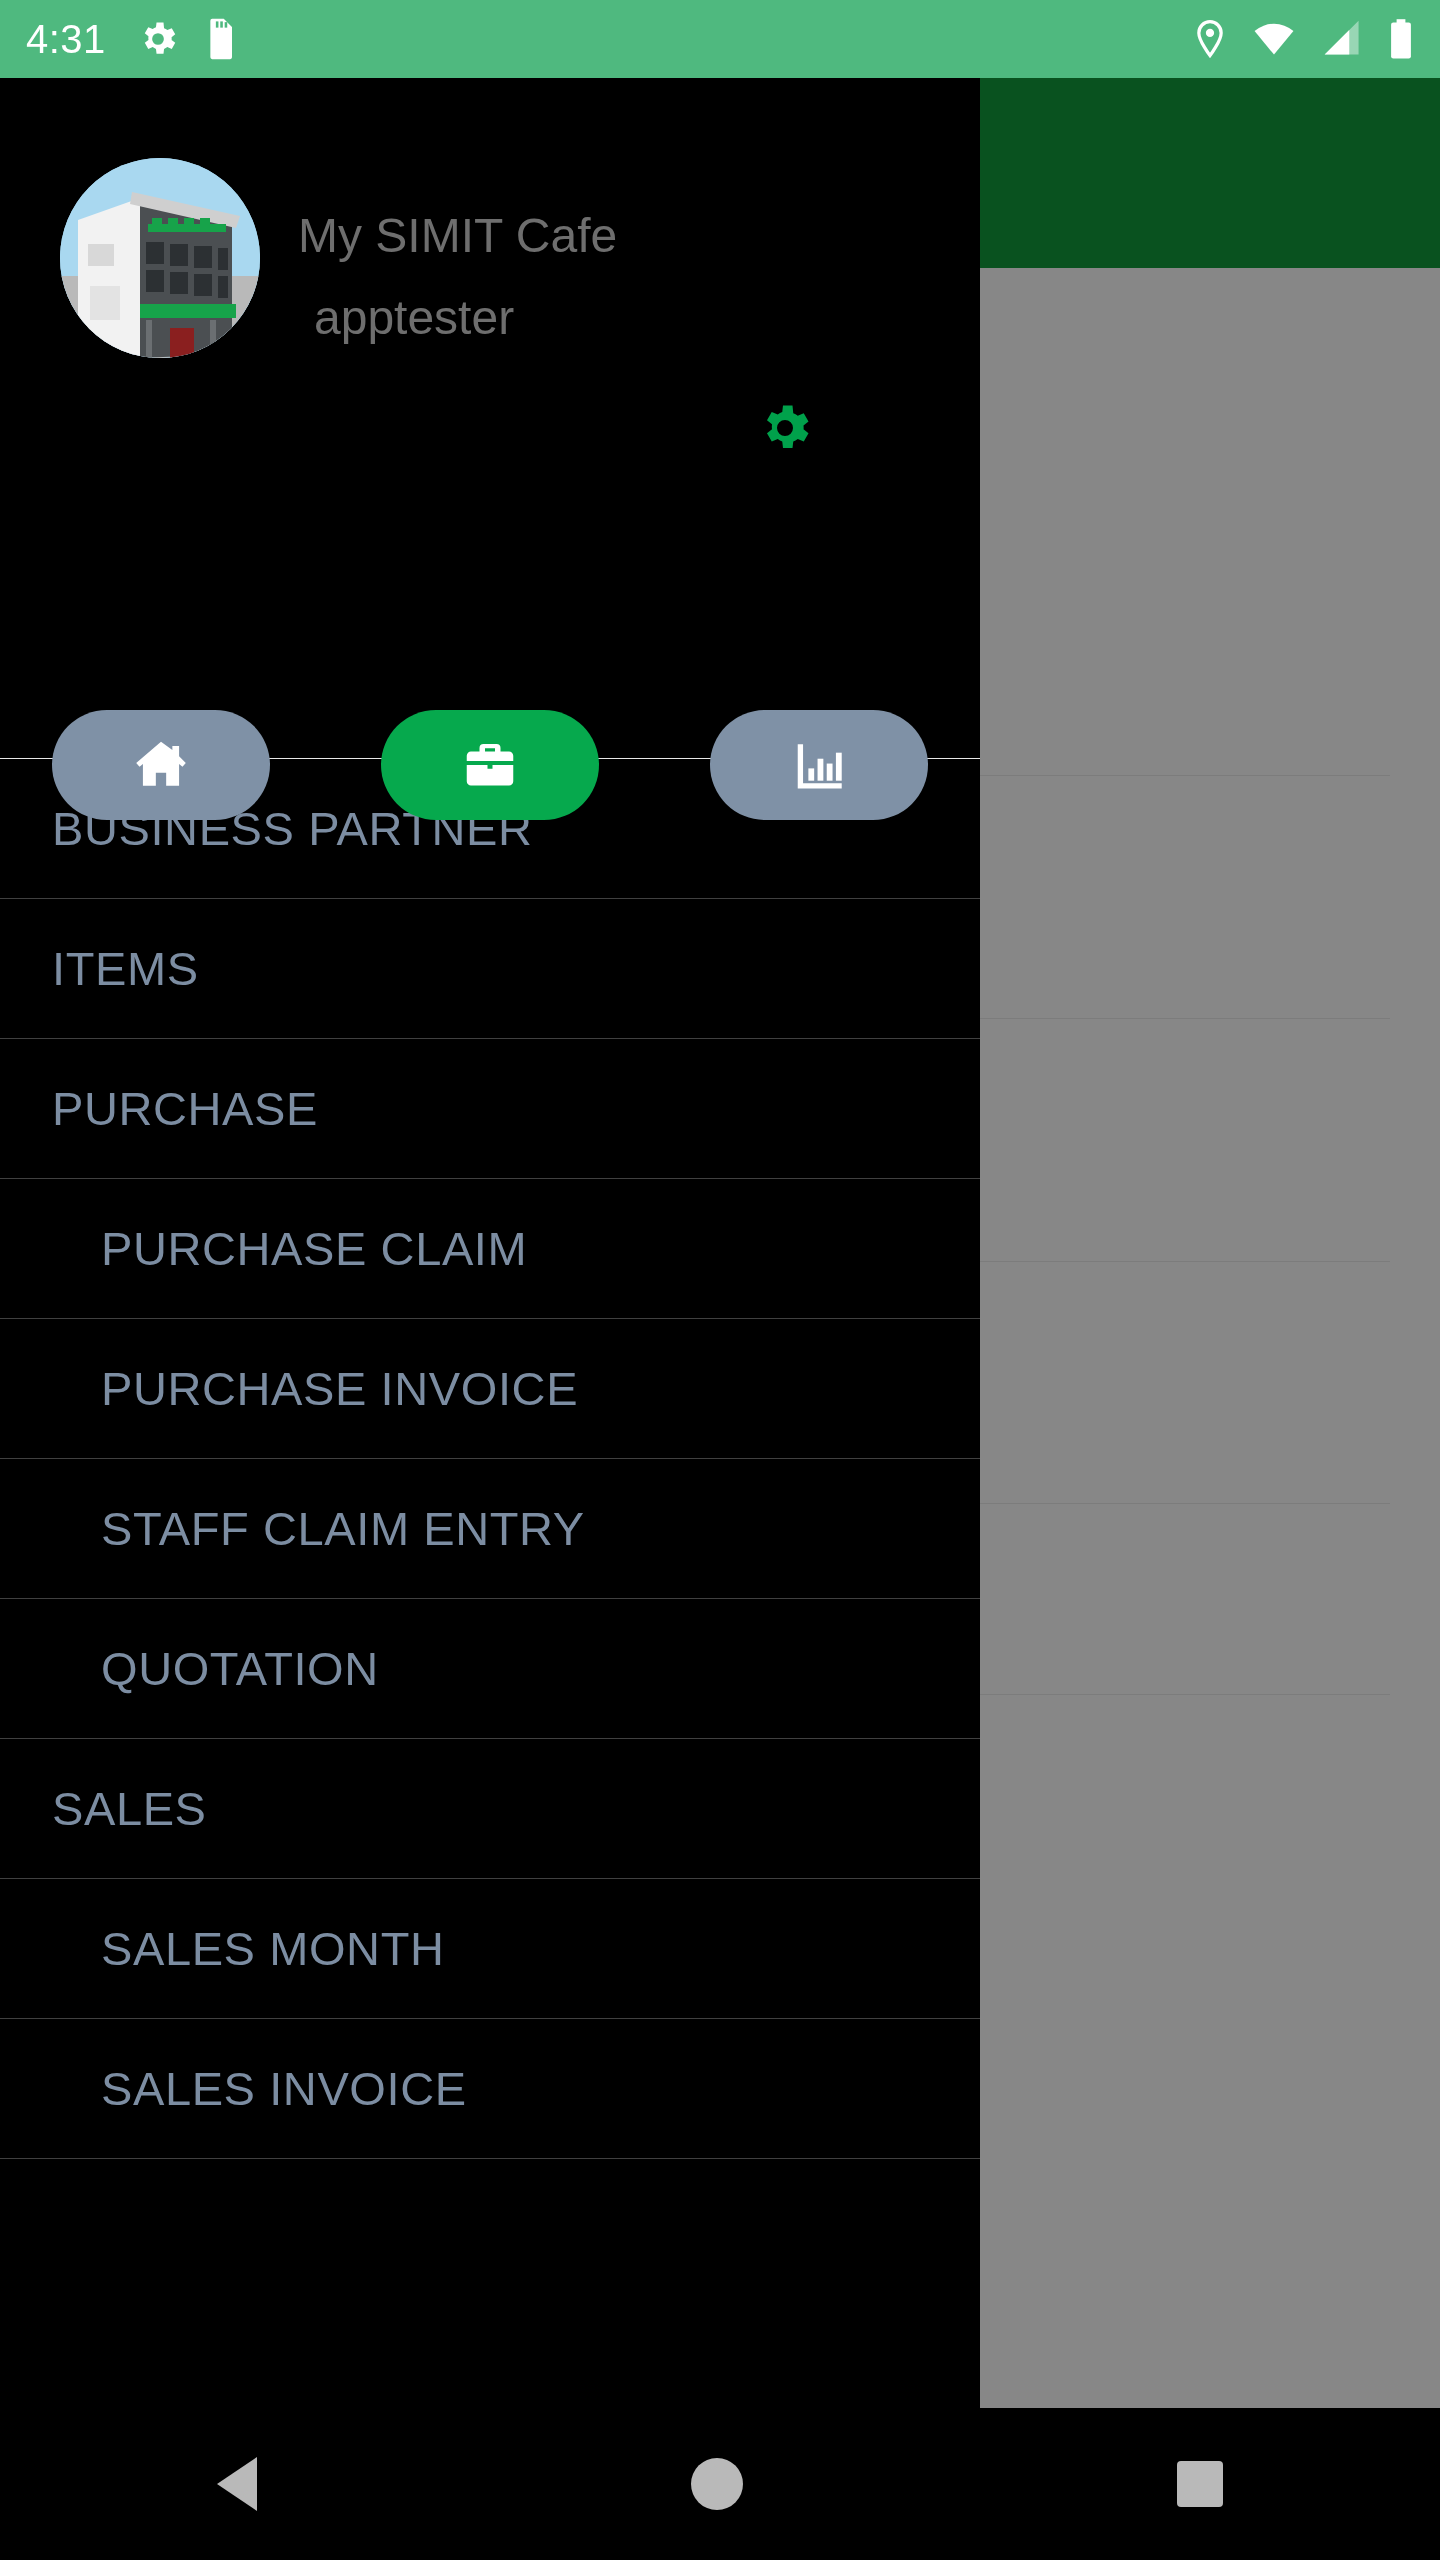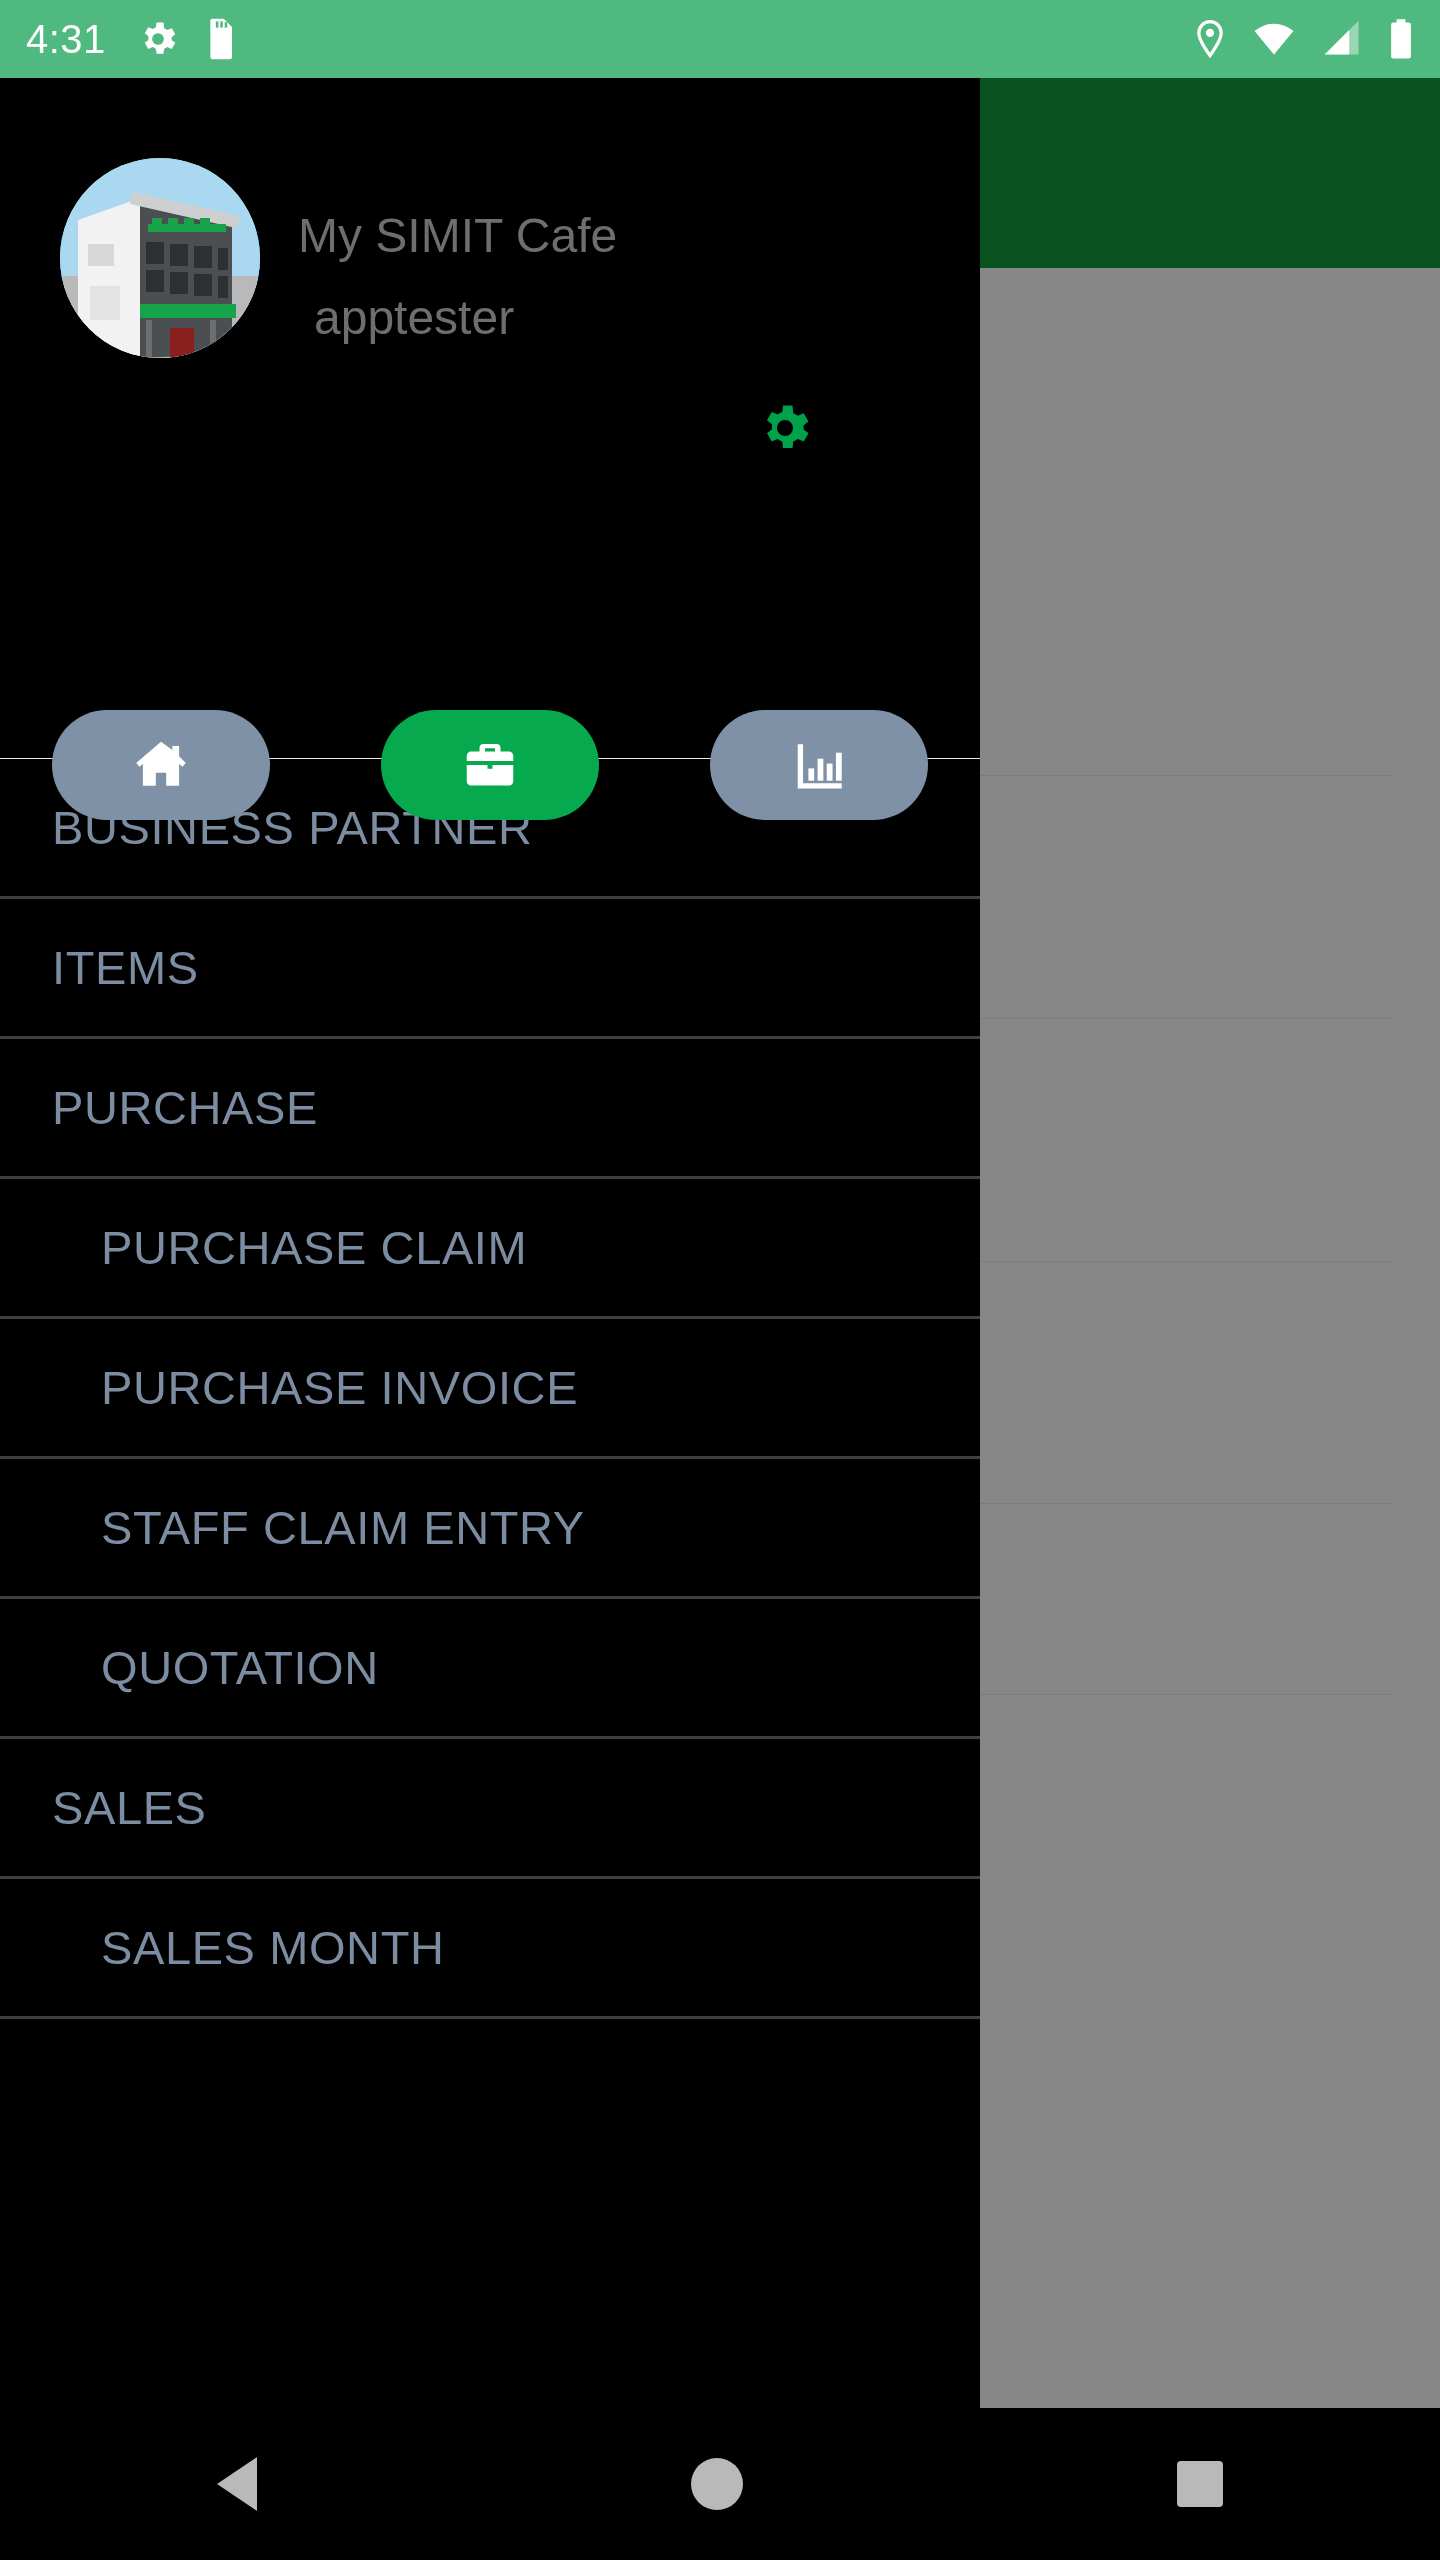--- a/index.html
+++ b/index.html
@@ -96,21 +96,21 @@
   .mode-btn{
     width:218px; height:110px; border-radius:58px; background:#7f91a6;
     display:flex; align-items:center; justify-content:center;
   }
   .mode-btn.active{ background:#06a94d; }
 
   .drawer-divider{ height:1px; background:#e8e8e8; }
 
   .menu-item{
     height:140px; display:flex; align-items:center;
-    border-bottom:3px solid #404040; padding-left:52px;
+    border-bottom:1px solid #404040; padding-left:52px;
   }
   .menu-item.sub{ padding-left:101px; }
   .menu-label{
     font-size:47px; color:#7c8da2; letter-spacing:.6px; white-space:nowrap;
   }
 
   
   .navbar{
     position:absolute; left:0; bottom:0; width:1440px; height:152px;
     background:#000; display:flex; align-items:center; justify-content:space-around;
@@ -282,20 +282,23 @@
     </div>
     <div class="menu-item sub">
       <span class="menu-label">QUOTATION</span>
     </div>
     <div class="menu-item">
       <span class="menu-label">SALES</span>
     </div>
     <div class="menu-item sub">
       <span class="menu-label">SALES MONTH</span>
     </div>
+    <div class="menu-item sub">
+      <span class="menu-label">SALES INVOICE</span>
+    </div>
 
   </div>
 
   <div class="statusbar">
     <div class="sb-time">4:31</div>
     <div class="sb-left-icons">
       <svg class="sb-ic" width="44" height="44" viewBox="0 0 24 24">
         <path fill="#ffffff" d="M19.4 13a7.9 7.9 0 0 0 0-2l2-1.6-1.9-3.3-2.4 1a7.8 7.8 0 0 0-1.8-1L15 3h-3.8l-.3 2.6c-.6.2-1.2.6-1.8 1l-2.4-1-1.9 3.3 2 1.6a7.9 7.9 0 0 0 0 2l-2 1.6 1.9 3.3 2.4-1c.6.4 1.2.8 1.8 1l.3 2.6H15l.3-2.6c.6-.2 1.2-.6 1.8-1l2.4 1 1.9-3.3-2-1.6zM12 15.2A3.2 3.2 0 1 1 12 8.8a3.2 3.2 0 0 1 0 6.4z"></path>
       </svg>
       <svg class="sb-ic" width="30" height="44" viewBox="0 0 16 24">

